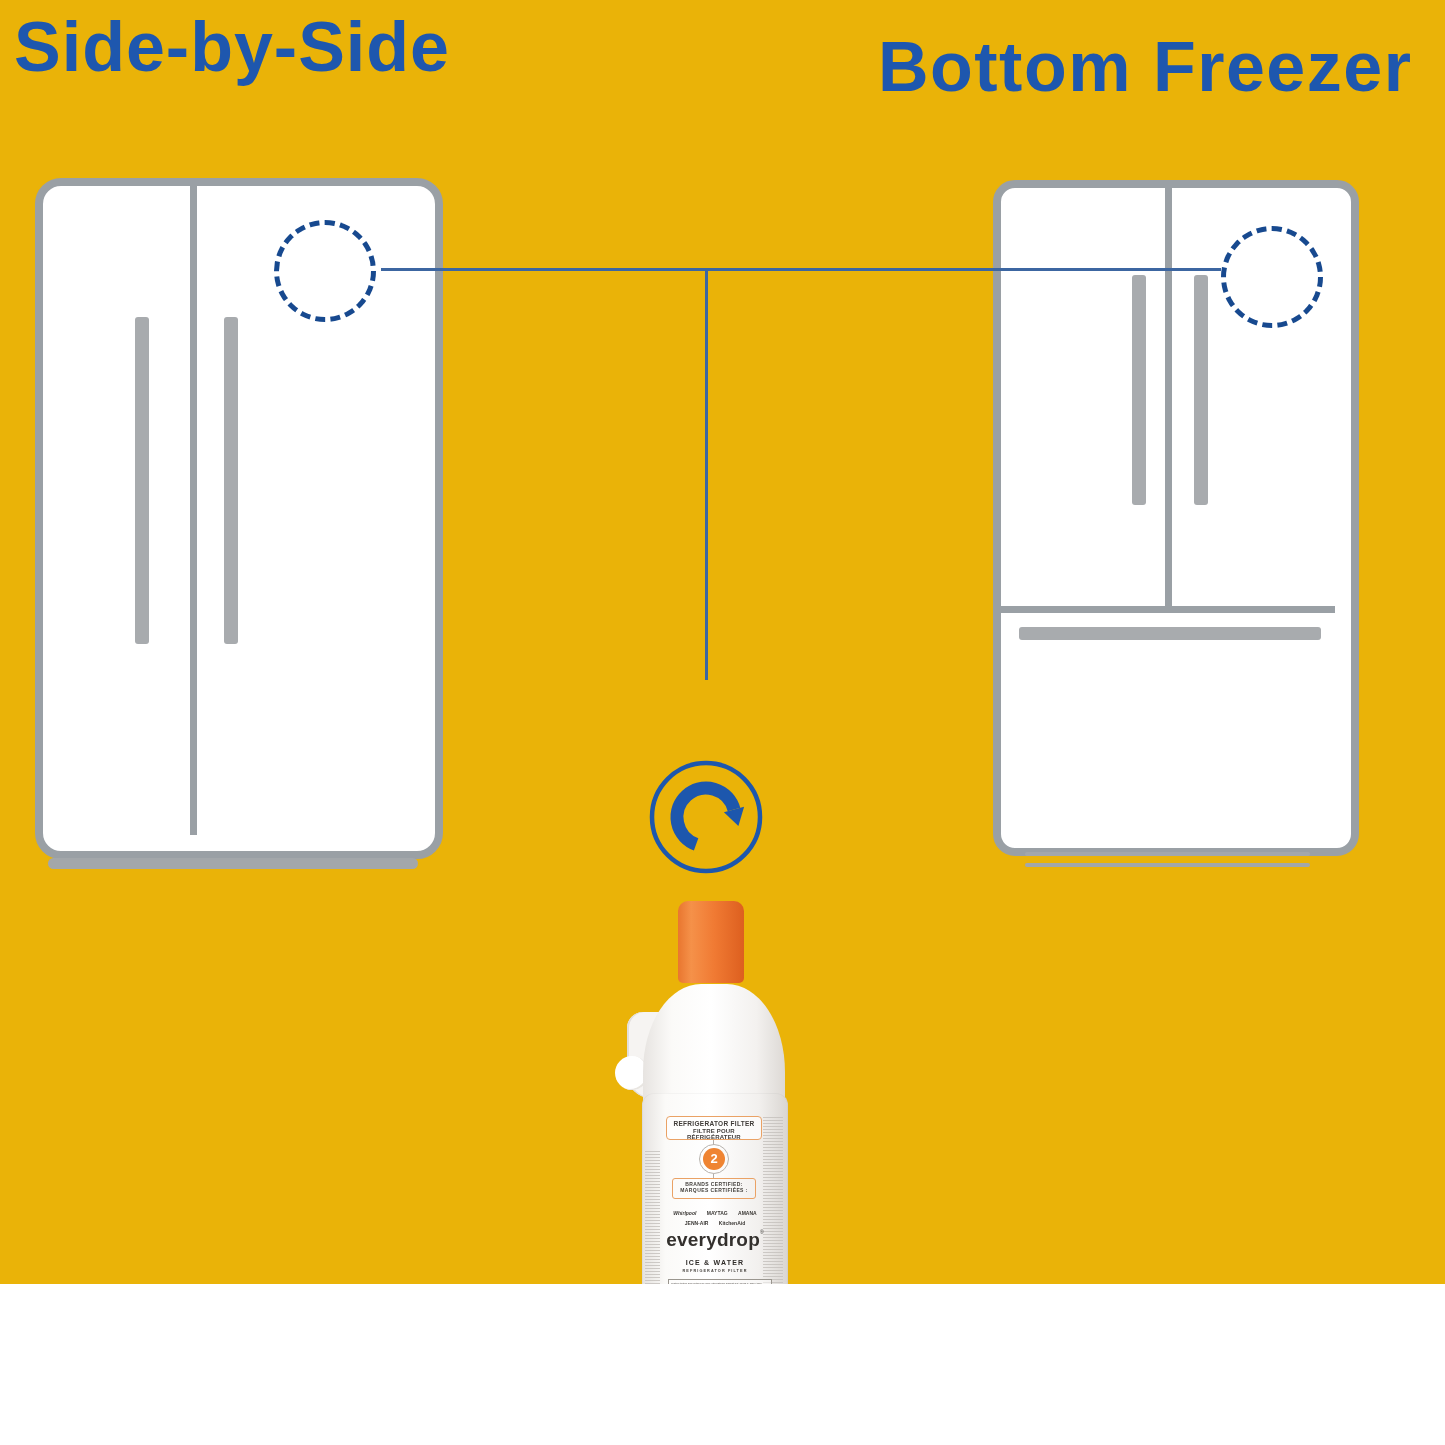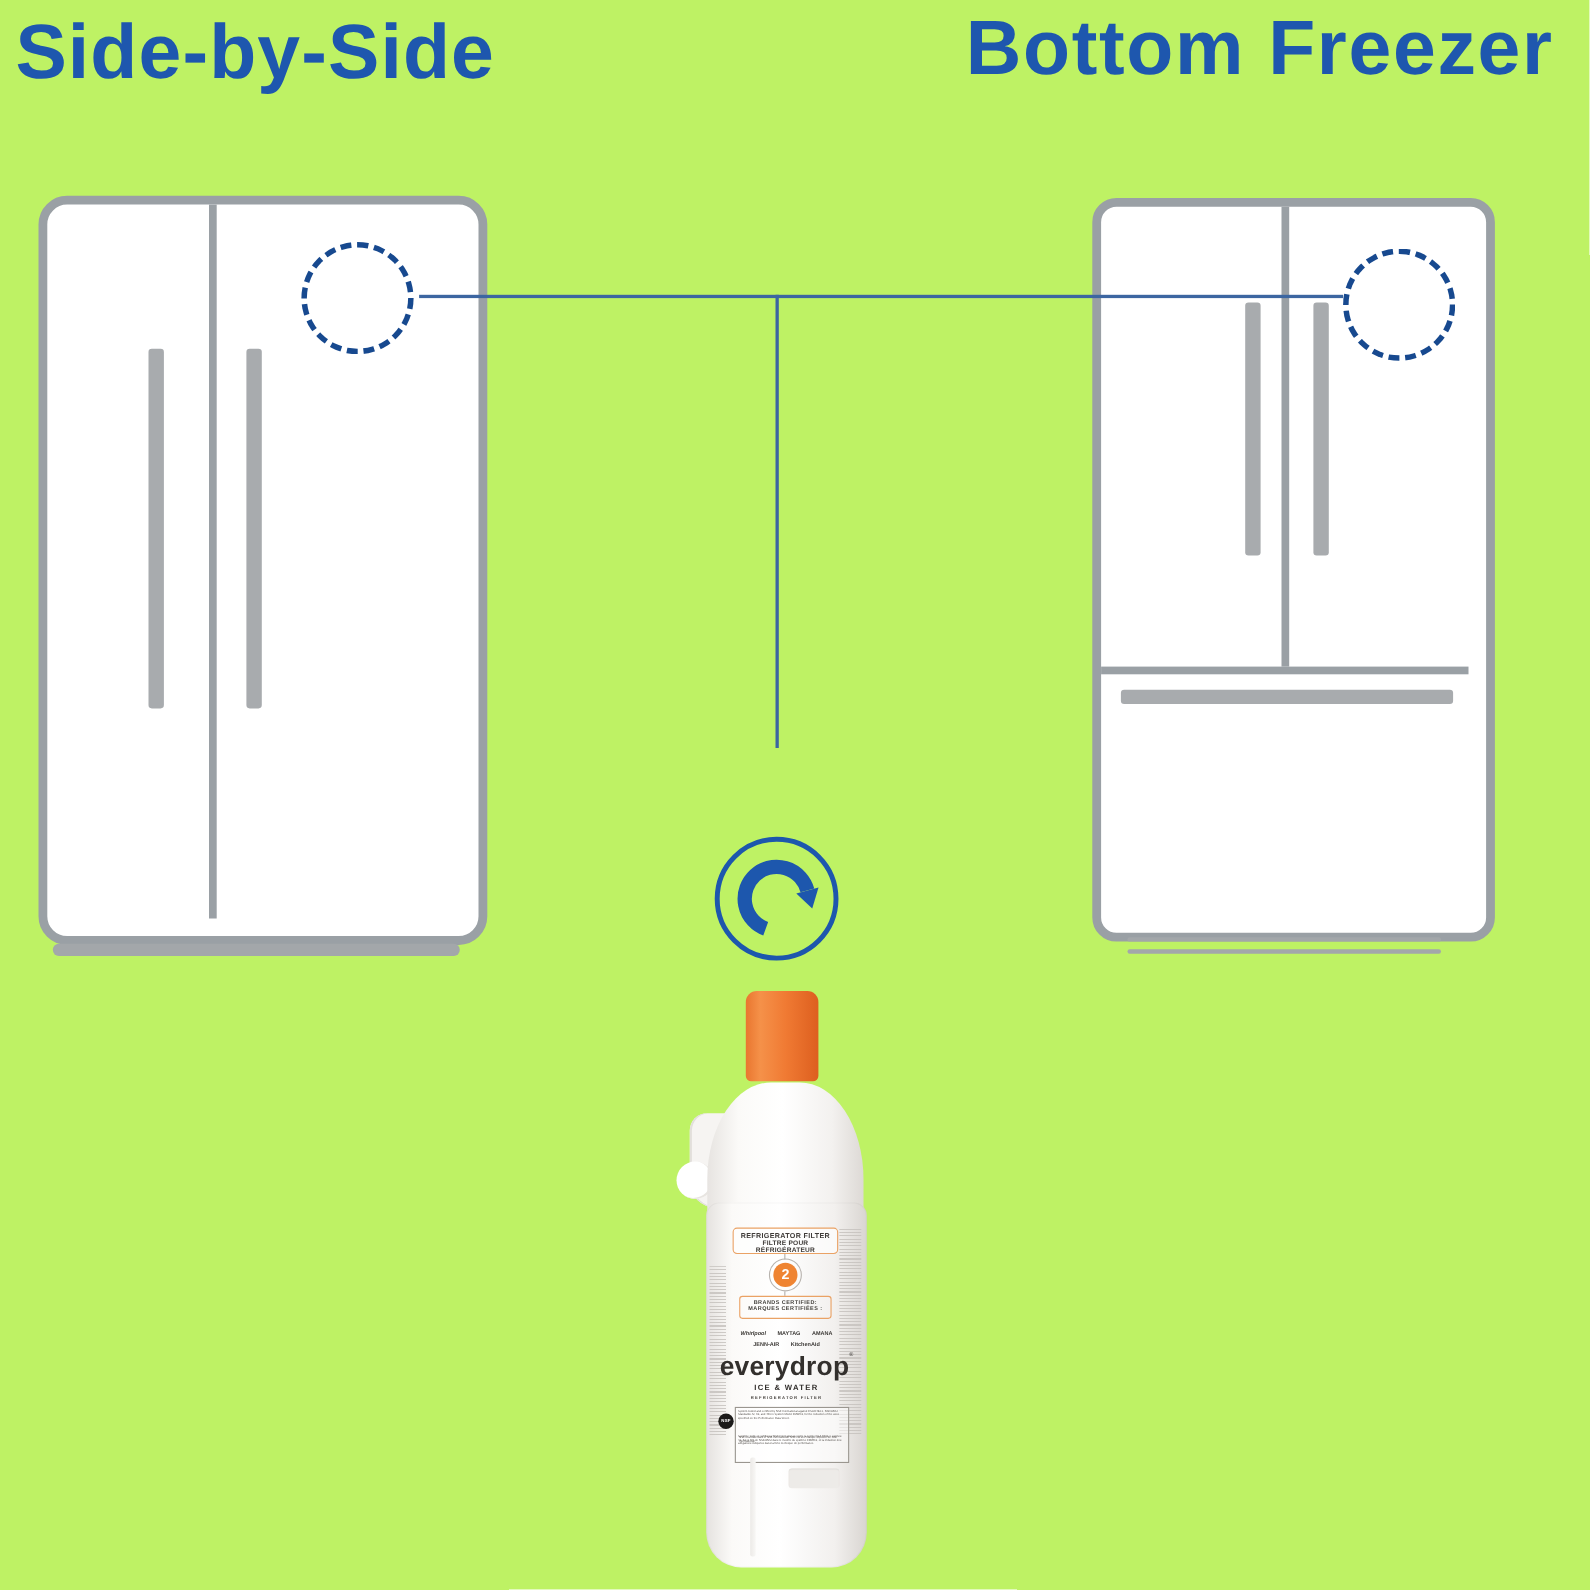--- a/index.html
+++ b/index.html
@@ -1,17 +1,17 @@
 <!DOCTYPE html>
 <html><head>
 <meta charset="utf-8">
 <style>
   html,body{margin:0;padding:0;background:#ffffff;}
   .canvas{
-    position:relative;width:1445px;height:1445px;background:#bef264;overflow:hidden;
+    position:relative;width:1445px;height:1284px;background:#eab308;overflow:hidden;
     font-family:"Liberation Sans",sans-serif;
   }
   .abs{position:absolute;}
   
   .heading{font-weight:bold;color:#1e57ae;font-size:70px;line-height:1;letter-spacing:1px;}
   
   .fridge{border:8px solid #9aa0a5;background:#ffffff;}
   .fridge-left{left:35px;top:178px;width:392px;height:665px;border-radius:26px;}
   .fridge-right{left:993px;top:180px;width:350px;height:660px;border-radius:22px;}
   .gray-fill{background:#9aa0a5;}
@@ -57,41 +57,41 @@
     font-size:13px;font-weight:bold;line-height:22px;text-align:center;}
   .brands-box{
     left:30px;top:85px;width:84px;height:21px;border:1px solid #eaa265;border-radius:3px;
     text-align:center;padding-top:2px;box-sizing:border-box;
   }
   .brands-box span{position:static;display:block;font-size:5px;font-weight:bold;color:#43403c;letter-spacing:.4px;}
   .brand-row{left:0;width:146px;text-align:center;color:#3a3734;font-weight:bold;}
   .brand-row span{position:static;display:inline-block;margin:0 3px;font-size:5px;}
   .brand-script{font-style:italic;}
   .logo-row{left:0;top:136px;width:146px;text-align:center;color:#33302d;}
-  .logo-row .logo{position:static;font-size:24px;font-weight:bold;letter-spacing:.2px;}
+  .logo-row .logo{position:static;font-size:19px;font-weight:bold;letter-spacing:.2px;}
   .logo-row .reg{position:static;font-size:5px;vertical-align:top;}
   .prod1{left:0;top:166px;width:146px;text-align:center;font-size:7px;font-weight:bold;letter-spacing:1.2px;color:#2f2c29;}
   .prod2{left:0;top:176px;width:146px;text-align:center;font-size:3.8px;font-weight:bold;letter-spacing:1.1px;color:#45413d;}
   .nsf-circle{left:11px;top:192px;width:14px;height:14px;border-radius:50%;background:#1c1b1a;color:#fff;
     font-size:4px;font-weight:bold;line-height:14px;text-align:center;letter-spacing:.2px;}
   .fineprint-box{left:26px;top:186px;width:104px;border:1px solid #9a968f;padding:2px;box-sizing:border-box;background:rgba(255,255,255,0.5);}
   .micro{position:static;display:block;width:238%;transform:scale(0.42);transform-origin:top left;
     font-size:6px;line-height:1.2;color:#55504c;margin-bottom:1px;}
   .tm-line{left:30px;top:213px;width:100px;}
   .micro-col{background:repeating-linear-gradient(180deg,#c6c2be 0 1px,transparent 1px 3px);opacity:.85;}
   .emboss{left:75px;top:242px;width:46px;height:18px;background:#edebe8;border-radius:3px;box-shadow:inset 0 1px 1px #e0ddd9;}
   .ridge{left:40px;top:232px;width:5px;height:90px;border-radius:2px;background:linear-gradient(90deg,#eceae7,#f8f7f5);}
 </style>
 </head>
 <body>
 
 <div class="canvas">
 
   <div class="abs heading" style="left:14px;top:12px;">Side-by-Side</div>
-  <div class="abs heading" style="left:878px;top:8px;letter-spacing:1.5px;">Bottom Freezer</div>
+  <div class="abs heading" style="left:878px;top:32px;letter-spacing:1.5px;">Bottom Freezer</div>
 
   <div class="abs fridge fridge-left">
     <div class="abs gray-fill" style="left:147px;top:0;width:7px;height:649px;"></div>
     <div class="abs handle" style="left:92px;top:131px;width:14px;height:327px;"></div>
     <div class="abs handle" style="left:181px;top:131px;width:14px;height:327px;"></div>
   </div>
   <div class="abs basebar" style="left:48px;top:858px;width:370px;height:11px;"></div>
 
   <div class="abs fridge fridge-right">
     <div class="abs gray-fill" style="left:164px;top:0;width:7px;height:418px;"></div>

